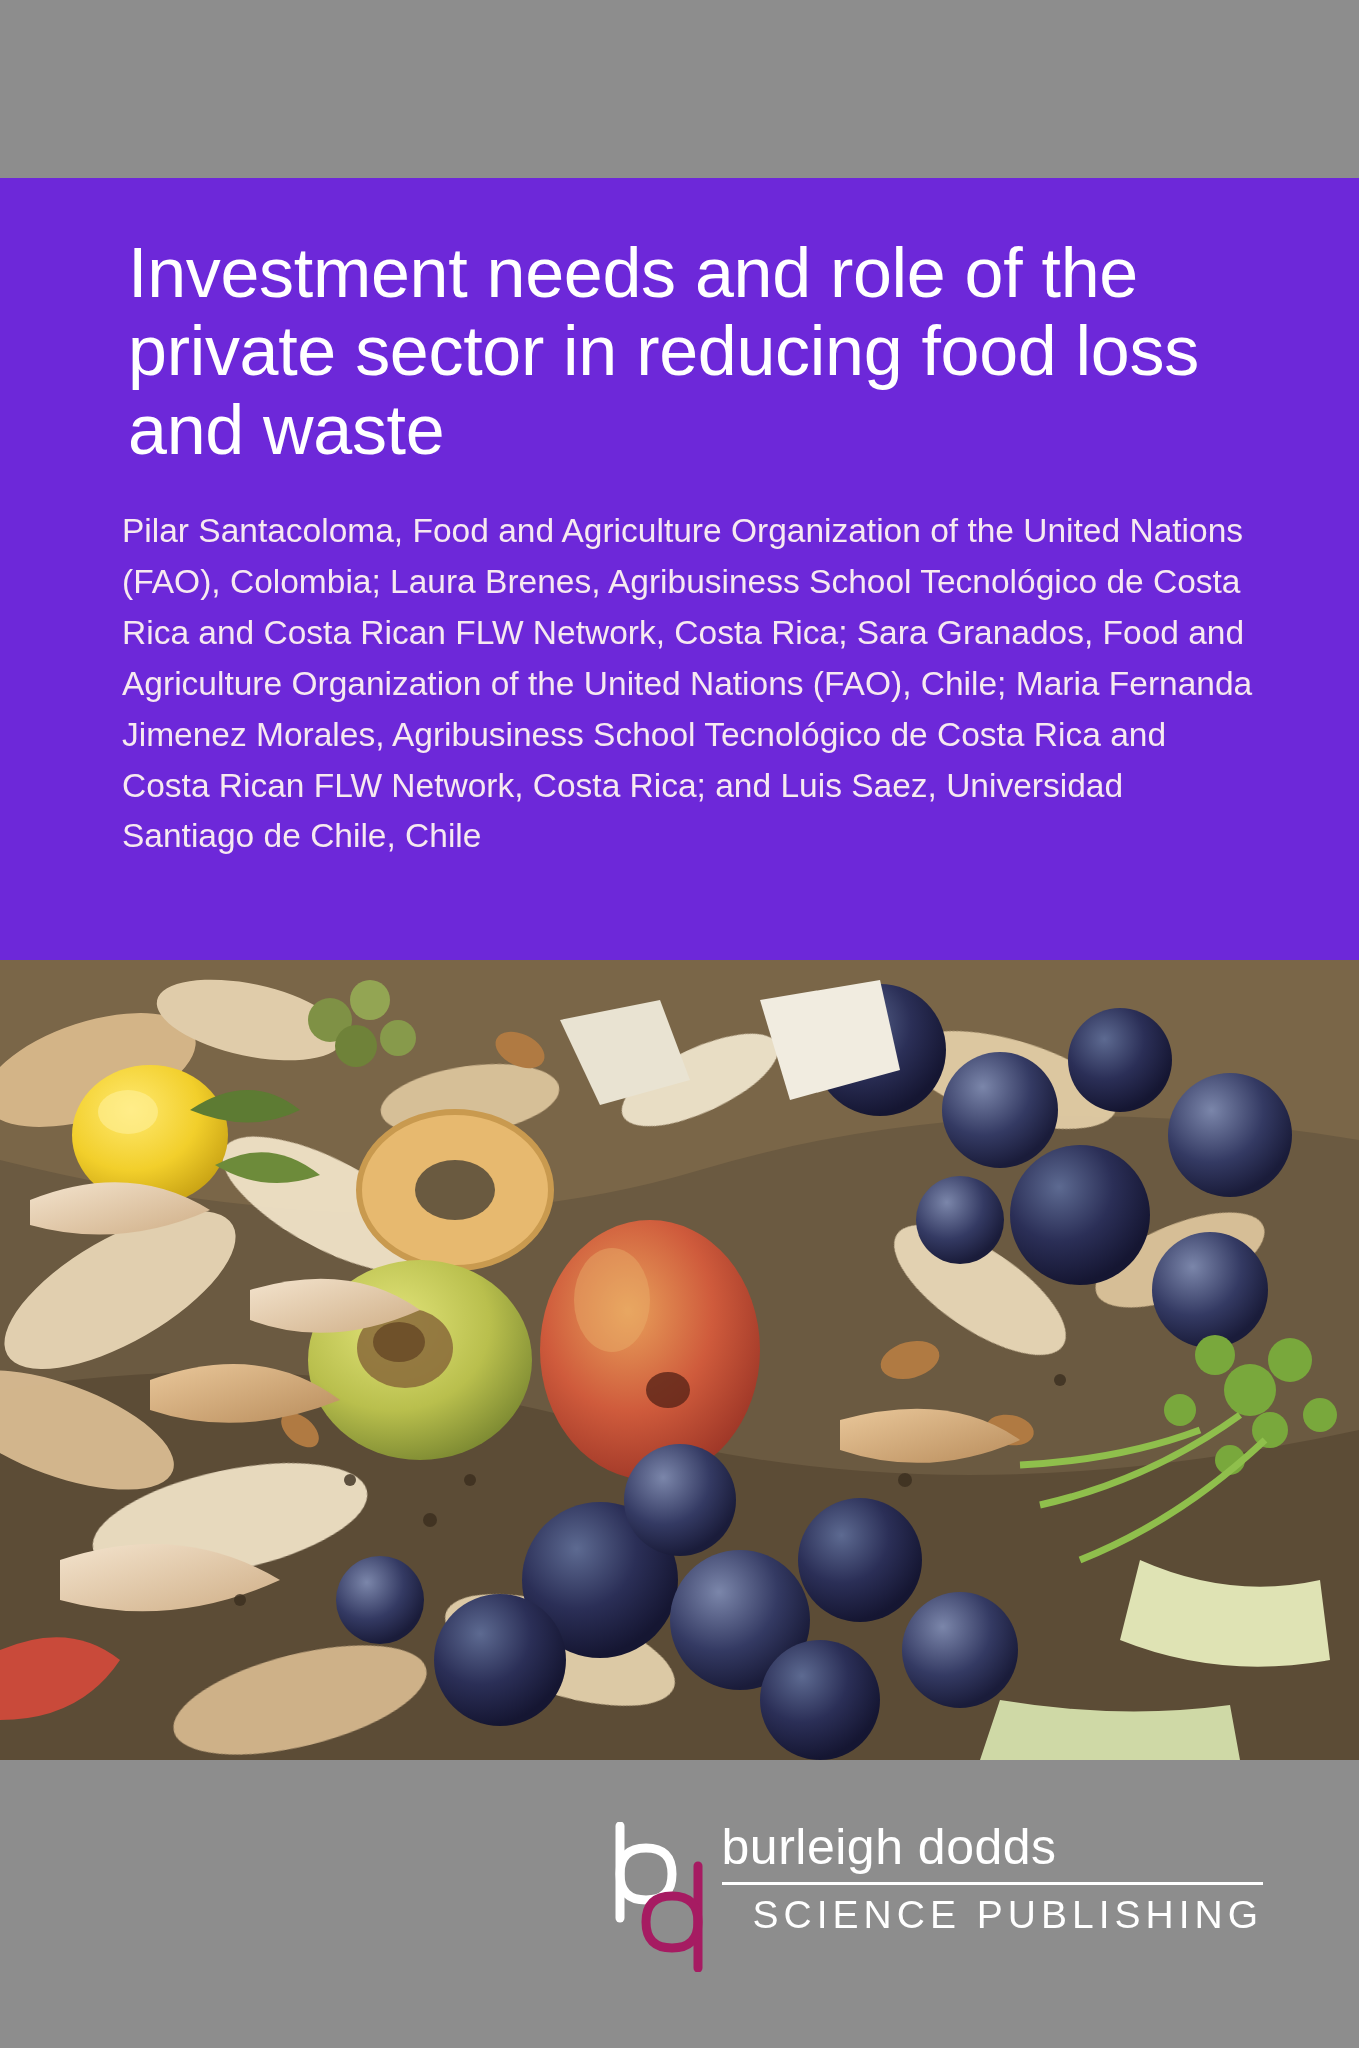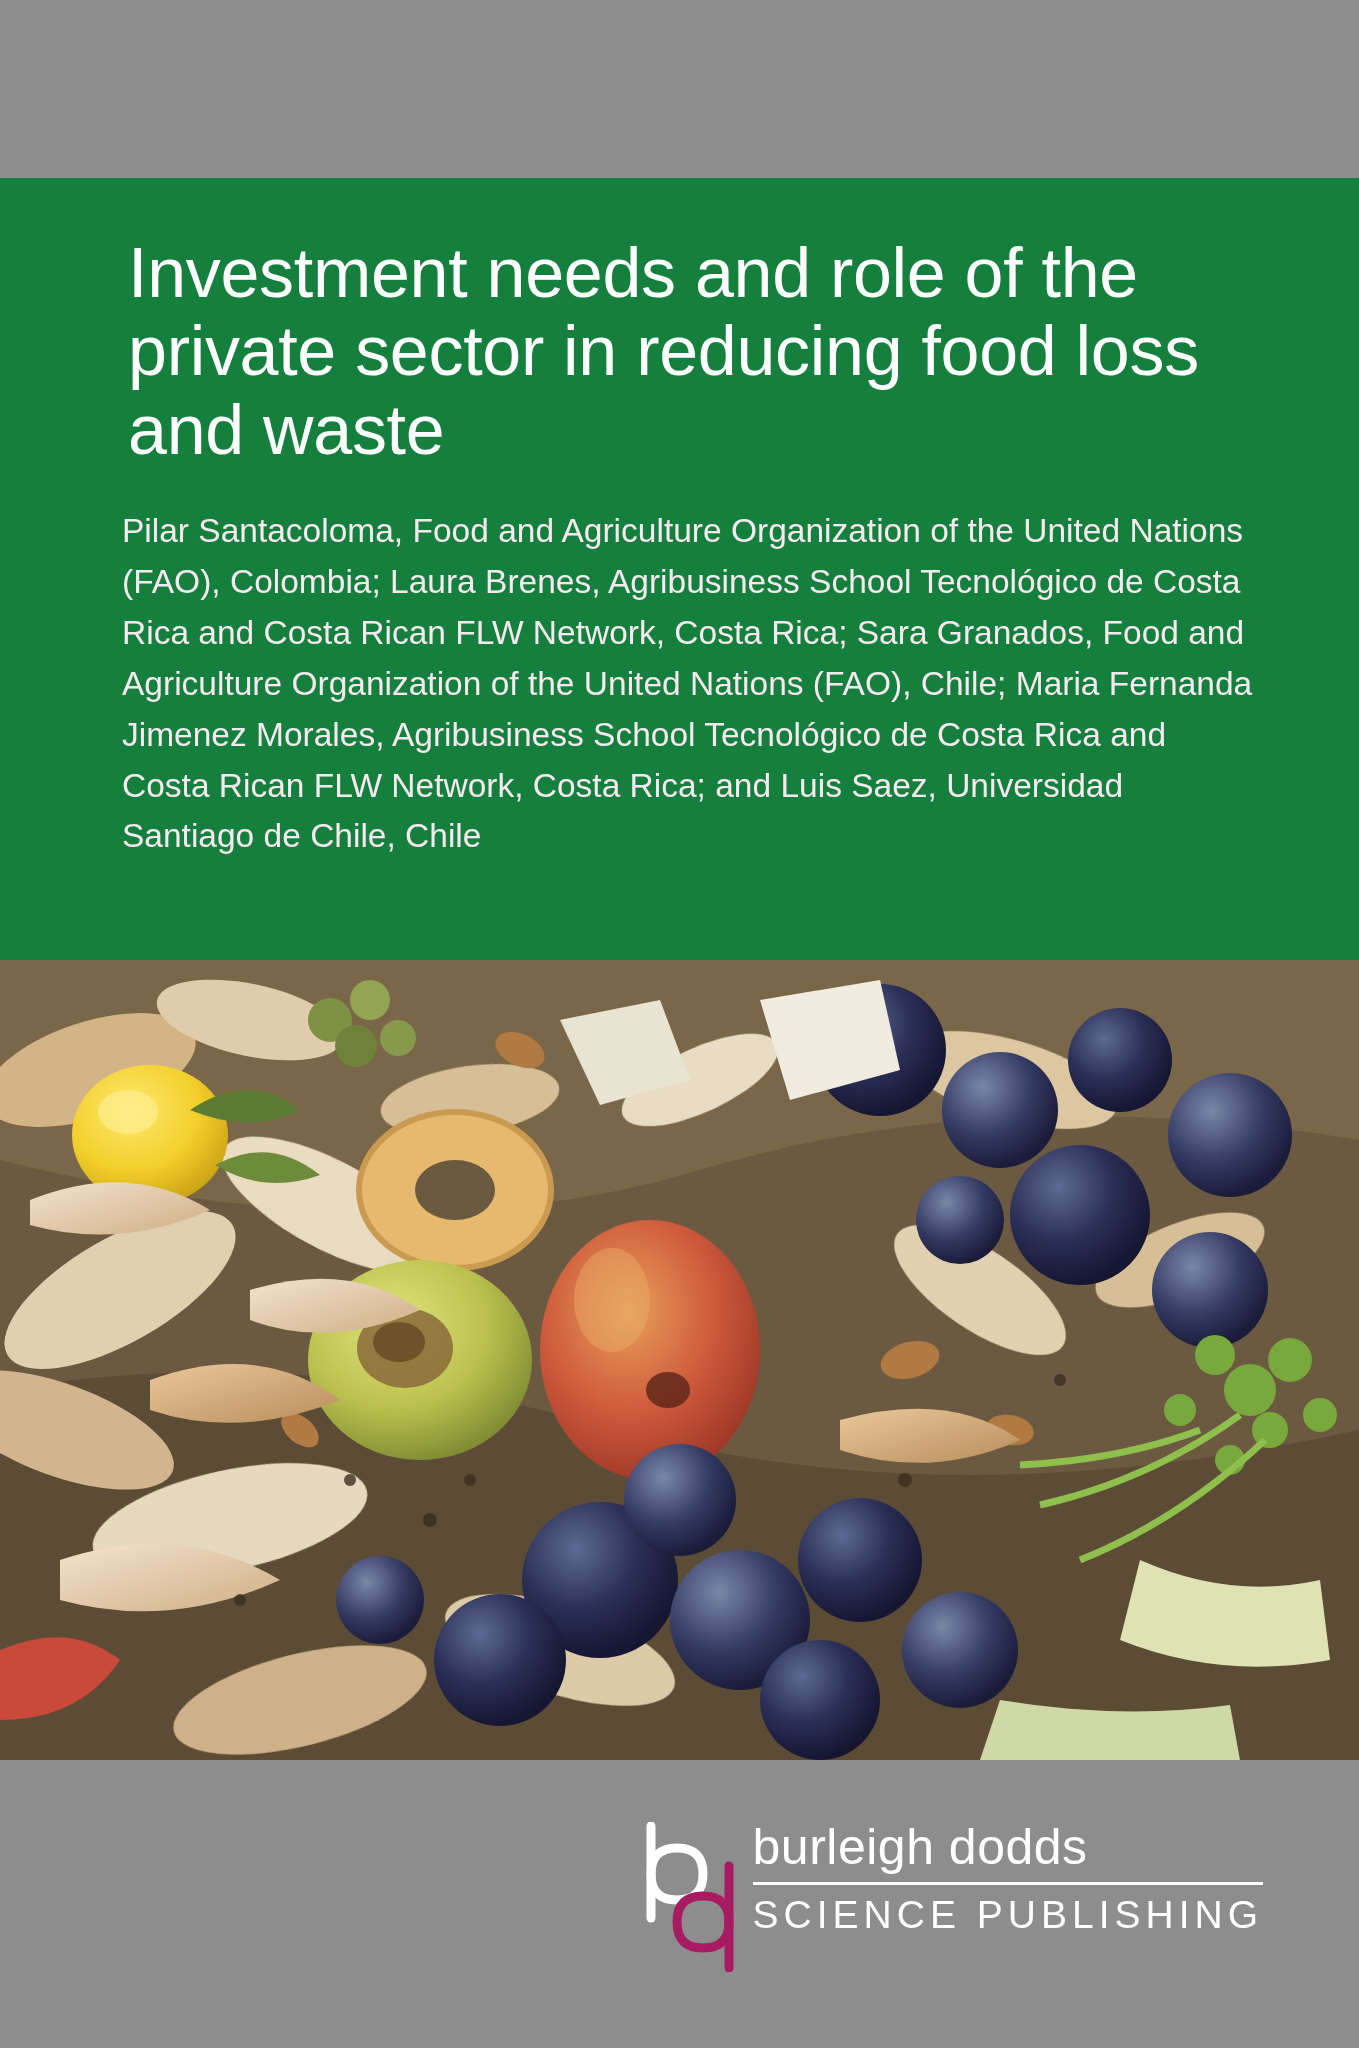--- a/index.html
+++ b/index.html
@@ -42,21 +42,21 @@
     white-space: nowrap;
   }
 
   
   .title-block {
     position: absolute;
     top: 178px;
     left: 0;
     width: 1359px;
     height: 782px;
-    background: #15803d;
+    background: #6d28d9;
   }
   .book-title {
     position: absolute;
     top: 56px;
     left: 128px;
     width: 1150px;
     color: #ffffff;
     font-size: 70px;
     line-height: 1.12;
     font-weight: normal;
@@ -125,20 +125,21 @@
     height: 3px;
     background: #ffffff;
     margin: 10px 0 10px 0;
   }
   .logo-sub {
     color: #ffffff;
     font-size: 39px;
     letter-spacing: 5px;
     line-height: 1;
     font-weight: normal;
+    margin-left: 31px;
   }
 </style>
 </head>
 <body>
 
 <div class="cover">
 
 
   <div class="title-block">
     <div class="book-title">Investment needs and role of the private sector in reducing food loss and waste</div>

